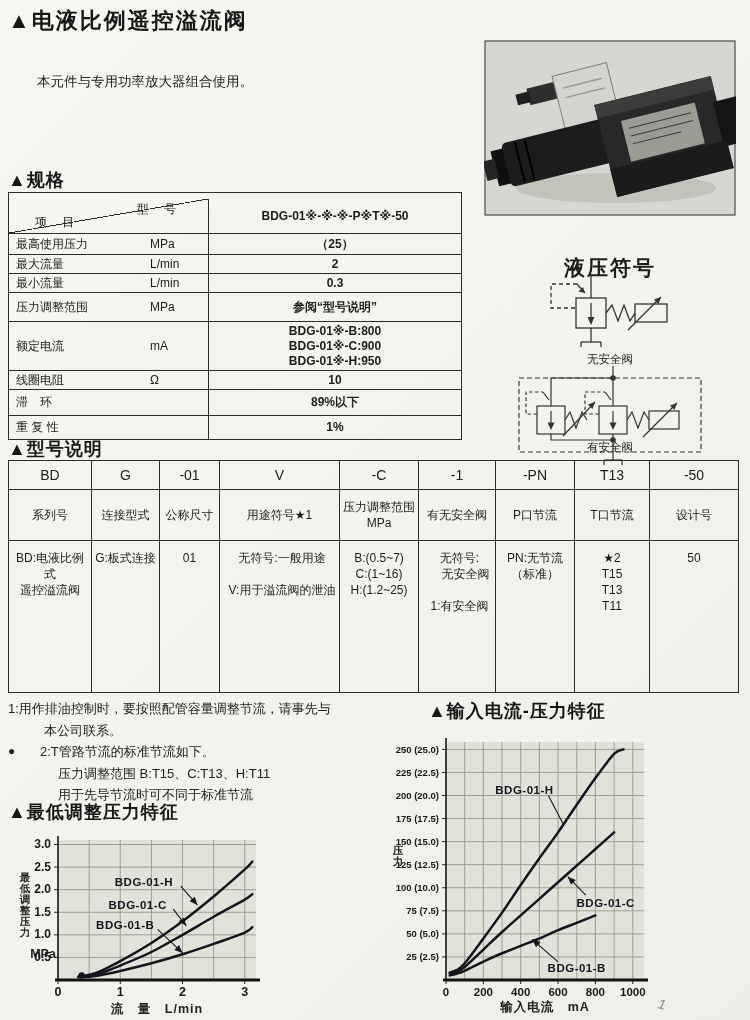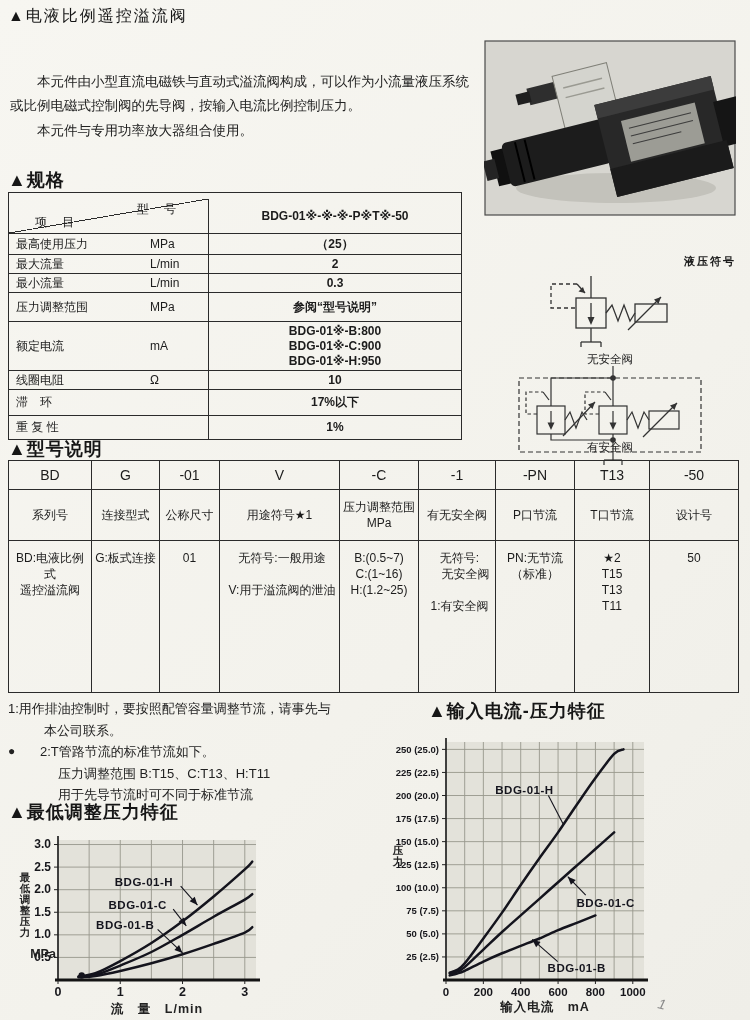--- a/index.html
+++ b/index.html
@@ -1,20 +1,20 @@
 <!DOCTYPE html>
 <html><head>
 <meta charset="utf-8">
 <style>
   html,body{margin:0;padding:0;background:#9a9a9a;}
   .page{position:relative;width:750px;height:1020px;margin:0 auto;overflow:hidden;
         background:linear-gradient(135deg,#f7f6f1 0%,#f3f2ec 60%,#efeee8 100%);
         font-family:"Liberation Sans","DejaVu Sans",sans-serif;color:#1c1c1c;}
   .abs{position:absolute;}
-  .doc-title{left:8px;top:6px;font-size:16px;font-weight:400;letter-spacing:2px;color:#161616;}
+  .doc-title{left:8px;top:6px;font-size:22px;font-weight:700;letter-spacing:2px;color:#161616;}
   .intro{left:10px;top:70px;width:464px;font-size:13.5px;line-height:1.8;color:#222;}
   .intro p{margin:0;text-indent:2em;}
   .sec-head{font-size:18px;font-weight:700;letter-spacing:1px;color:#161616;}
 
   
   .spec{left:8px;top:192px;width:452px;border:1.6px solid #2b2b2b;font-size:12px;}
   .spec-row{display:flex;border-top:1px solid #2b2b2b;align-items:stretch;}
   .spec-head-row{display:flex;height:34px;position:relative;margin-top:6px;}
   .spec-left{width:200px;border-right:1.2px solid #2b2b2b;display:flex;align-items:center;box-sizing:border-box;}
   .spec-corner{position:relative;width:200px;border-right:1.2px solid #2b2b2b;box-sizing:border-box;
@@ -35,32 +35,31 @@
   table.model tr.descs td.ta-l{text-align:center;padding-left:8px;margin-top:48px;}
 
   
   .notes{left:8px;top:698px;width:425px;font-size:13px;line-height:21.5px;color:#222;}
   .notes .ind1{padding-left:36px;}
   .notes .brow{display:flex;}
   .notes .bullet{width:32px;font-size:12px;}
   .notes .ind2{padding-left:50px;}
 
   .caption{font-size:11.5px;text-align:center;color:#222;}
-  .sym-heading{left:484px;top:254px;width:252px;text-align:right;font-size:11px;font-weight:700;letter-spacing:2px;}
+  .sym-heading{left:484px;top:254px;width:252px;text-align:center;font-size:21px;font-weight:700;letter-spacing:2px;}
   .corner-mark{left:658px;top:996px;font-size:14px;color:#8a8a8a;transform:rotate(14deg);font-style:italic;}
 </style>
 </head>
 <body>
 
 <div class="page">
 
   <div class="abs doc-title">▲电液比例遥控溢流阀</div>
 
   <div class="abs intro">
-    <p>本元件由小型直流电磁铁与直动式溢流阀构成，可以作为小流量液压系统或比例电磁式控制阀的先导阀，按输入电流比例控制压力。</p>
     <p>本元件与专用功率放大器组合使用。</p>
   </div>
 
   <svg class="abs" style="left:484px;top:40px;" width="252" height="176">
     <rect x="1" y="1" width="250" height="174" fill="#d7d6d0" stroke="#4a4a4a" stroke-width="1.2"></rect>
     <ellipse cx="132" cy="148" rx="100" ry="15" fill="#c3c2bb"></ellipse>
     <g transform="rotate(-14 126 95)">
       <rect x="100" y="74" width="24" height="12" fill="#333"></rect>
       <rect x="56" y="30" width="32" height="17" fill="#2e2e2e"></rect>
       <rect x="44" y="33" width="14" height="11" fill="#1f1f1f"></rect>
@@ -191,21 +190,21 @@
           <span class="spec-name">线圈电阻</span>
           <span class="spec-unit">Ω</span>
         </div>
       <div class="spec-val">10</div>
     </div>
     <div class="spec-row h25">
       <div class="spec-left">
           <span class="spec-name">滞　环</span>
           <span class="spec-unit"></span>
         </div>
-      <div class="spec-val">17%以下</div>
+      <div class="spec-val">89%以下</div>
     </div>
     <div class="spec-row h23">
       <div class="spec-left">
           <span class="spec-name">重 复 性</span>
           <span class="spec-unit"></span>
         </div>
       <div class="spec-val">1%</div>
     </div>
   </div>
 

